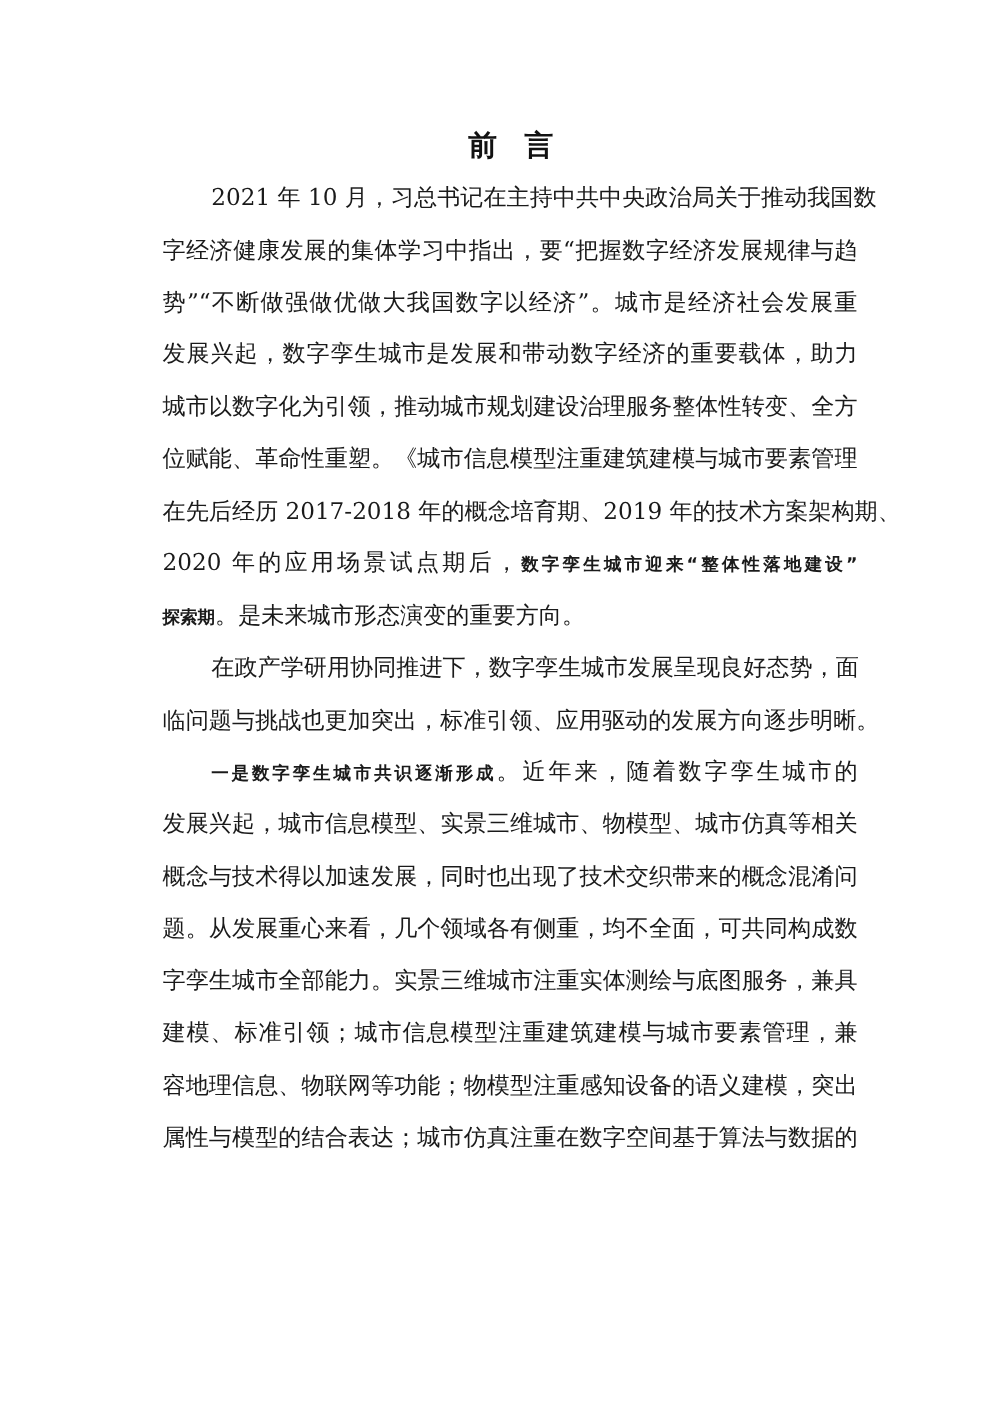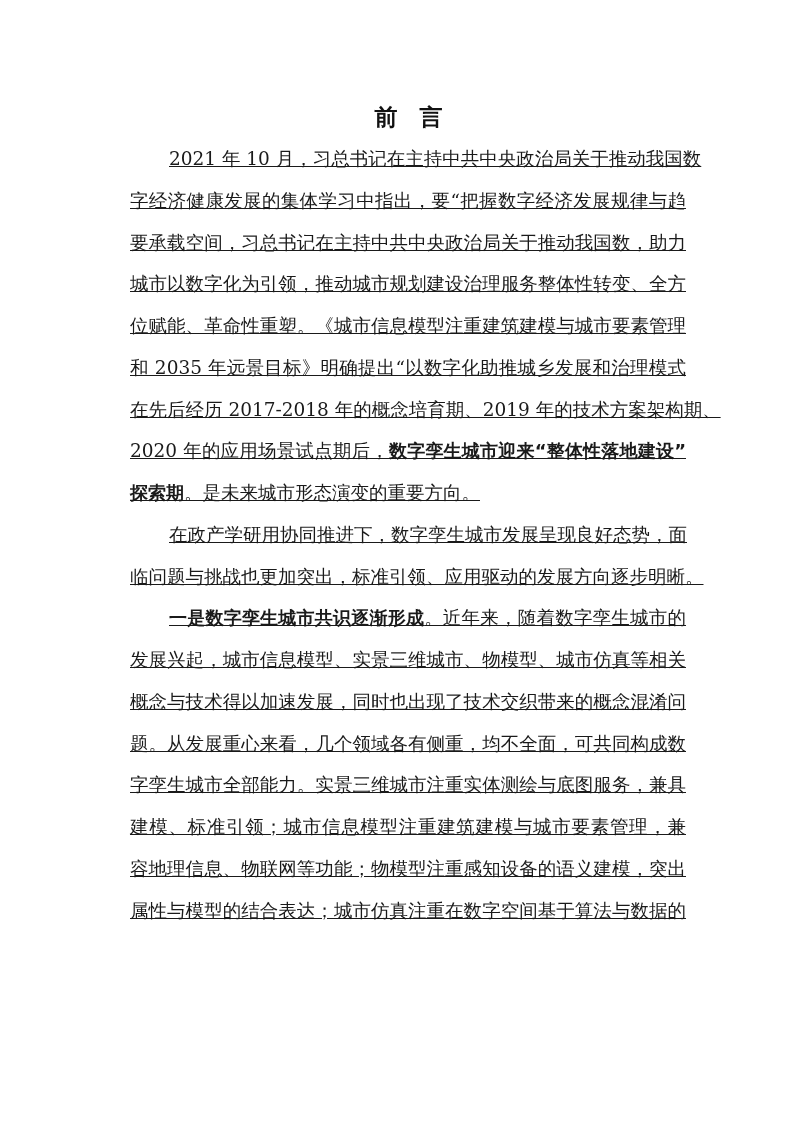--- a/index.html
+++ b/index.html
@@ -44,44 +44,43 @@
       width: 556px;
     }
     .line {
       height: 41.75px;
       line-height: 41.75px;
       font-size: 18.5px;
       white-space: nowrap;
       text-align: justify;
       text-align-last: justify;
       letter-spacing: 0px;
-      text-decoration: underline;
     }
     .line.indent { padding-left: 39px; }
     .line.last { text-align-last: left; }
     .b {
       font-family: "DejaVu Sans", "Liberation Sans", sans-serif;
       font-weight: bold;
-      font-size: 18px;
+      font-size: 14px;
     }
   </style>
 </head>
 <body>
 
 <div class="page">
   <div class="title">前言</div>
 
   <div class="body">
     <div class="paragraph">
       <div class="line indent">2021 年 10 月，习总书记在主持中共中央政治局关于推动我国数</div>
       <div class="line">字经济健康发展的集体学习中指出，要“把握数字经济发展规律与趋</div>
-      <div class="line">要承载空间，习总书记在主持中共中央政治局关于推动我国数，助力</div>
+      <div class="line">势”“不断做强做优做大我国数字以经济”。城市是经济社会发展重</div>
+      <div class="line">发展兴起，数字孪生城市是发展和带动数字经济的重要载体，助力</div>
       <div class="line">城市以数字化为引领，推动城市规划建设治理服务整体性转变、全方</div>
       <div class="line">位赋能、革命性重塑。《城市信息模型注重建筑建模与城市要素管理</div>
-      <div class="line">和 2035 年远景目标》明确提出“以数字化助推城乡发展和治理模式</div>
       <div class="line">在先后经历 2017-2018 年的概念培育期、2019 年的技术方案架构期、</div>
       <div class="line">
         <span>2020 年的应用场景试点期后，</span><span class="b">数字孪生城市迎来“整体性落地建设”</span>
       </div>
       <div class="line last">
         <span class="b">探索期</span><span>。是未来城市形态演变的重要方向。</span>
       </div>
     </div>
 
     <div class="paragraph">

